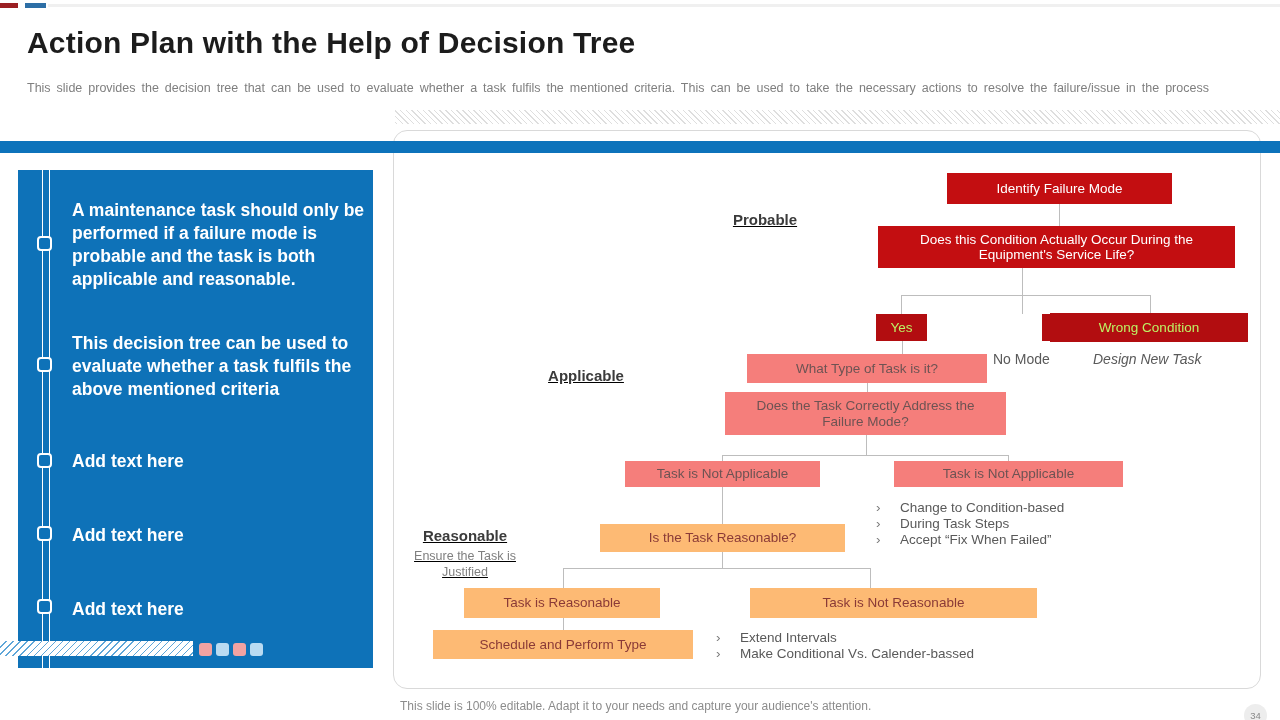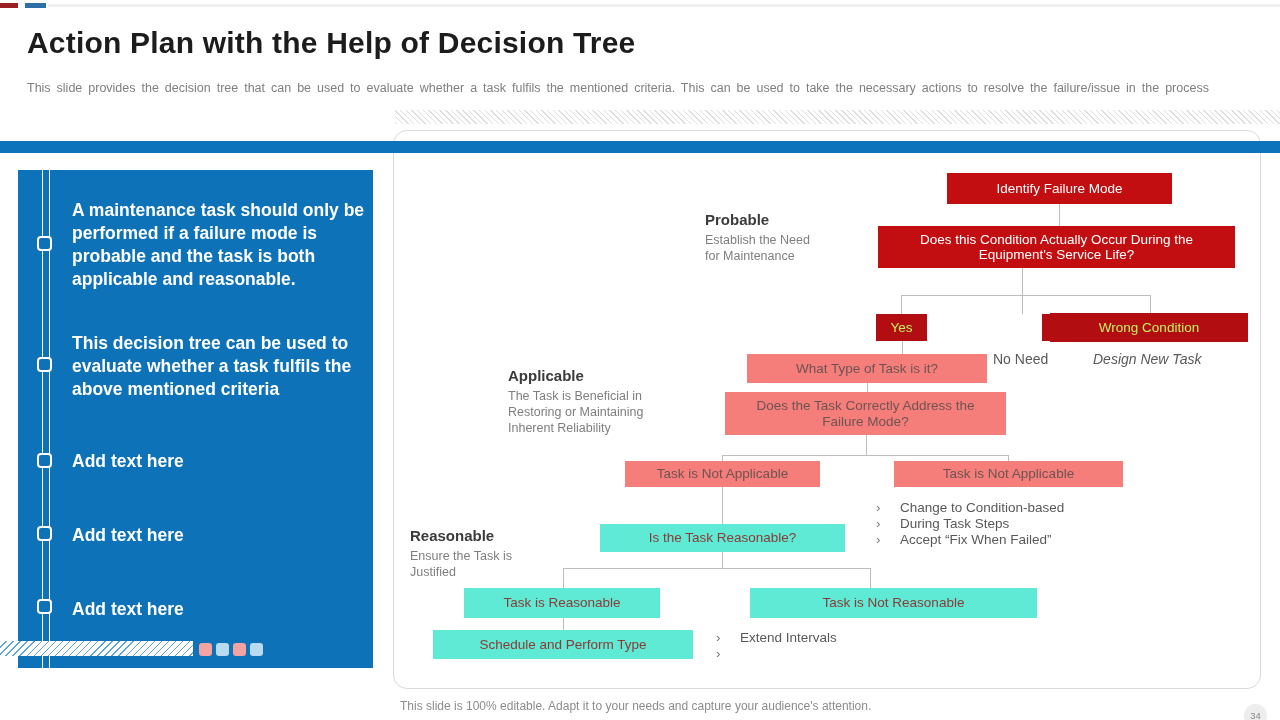--- a/index.html
+++ b/index.html
@@ -34,27 +34,27 @@
   .progress-hatch{left:0;top:641px;width:193px;height:15px;z-index:3;
      background:repeating-linear-gradient(135deg,#ffffff 0 4px,#5ea6d8 4px 5px);}
   .mini-sq{top:643px;width:13px;height:13px;border-radius:3px;z-index:3;}
 
   
   .node{z-index:3;display:flex;align-items:center;justify-content:center;text-align:center;
         font-size:13.5px;line-height:15.5px;box-sizing:border-box;}
   .dark-red{background:#c30e11;color:#ffffff;}
   .darker-red{background:#b20d10;color:#bef264;}
   .salmon{background:#f57e7b;color:#6d5353;}
-  .bright-red{background:#5eead4;color:#8a3a37;}
+  .bright-red{background:#fdba74;color:#8a3a37;}
 
   .conn{background:#bdbdbd;z-index:2;}
   .conn.v{width:1px;}
   .conn.h{height:1px;}
 
-  .stage{z-index:3;text-align:left;}
+  .stage{z-index:3;text-align:center;text-decoration:underline;}
   .stage .t{font-size:15px;font-weight:bold;color:#3b3b3b;margin-bottom:4px;}
   .stage .s{font-size:12.5px;color:#7f7f7f;line-height:16px;}
 
   .gray-label{z-index:3;font-size:14px;color:#595959;}
 
   .blist{z-index:3;font-size:13.5px;color:#595959;line-height:16px;}
   .blist .row{display:flex;margin-bottom:0;}
   .blist .g{width:24px;color:#7a7a7a;}
 
   .footer-note{left:400px;top:699px;font-size:12px;color:#8c8c8c;z-index:3;}
@@ -93,25 +93,23 @@
 <div class="abs side-text" style="top:598px;">Add text here</div>
 
 <div class="abs progress-hatch"></div>
 <div class="abs mini-sq" style="left:199px;background:#f2a3a2;"></div>
 <div class="abs mini-sq" style="left:216px;background:#b9dbf2;"></div>
 <div class="abs mini-sq" style="left:233px;background:#f2a3a2;"></div>
 <div class="abs mini-sq" style="left:250px;background:#b9dbf2;"></div>
 
 <div class="abs stage" style="left:705px;top:211px;width:120px;">
   <div class="t">Probable</div>
-  <div class="s">Establish the Need for Maintenance</div>
 </div>
 <div class="abs stage" style="left:508px;top:367px;width:156px;">
   <div class="t">Applicable</div>
-  <div class="s">The Task is Beneficial in Restoring or Maintaining Inherent Reliability</div>
 </div>
 <div class="abs stage" style="left:410px;top:527px;width:110px;">
   <div class="t">Reasonable</div>
   <div class="s">Ensure the Task is Justified</div>
 </div>
 
 <div class="abs conn v" style="left:1059px;top:204px;height:22px;"></div>
 <div class="abs conn v" style="left:1022px;top:268px;height:28px;"></div>
 <div class="abs conn h" style="left:901px;top:295px;width:249px;"></div>
 <div class="abs conn v" style="left:901px;top:295px;height:19px;"></div>
@@ -130,21 +128,21 @@
 <div class="abs conn v" style="left:870px;top:568px;height:21px;"></div>
 <div class="abs conn v" style="left:563px;top:618px;height:13px;"></div>
 
 <div class="abs node dark-red" style="left:947px;top:173px;width:225px;height:31px;">Identify Failure Mode</div>
 <div class="abs node dark-red" style="left:878px;top:226px;width:357px;height:42px;padding:0 20px;">Does this Condition Actually Occur During the Equipment's Service Life?</div>
 
 <div class="abs node darker-red" style="left:876px;top:314px;width:51px;height:27px;">Yes</div>
 <div class="abs node darker-red" style="left:1002px;top:314px;width:39px;height:27px;margin-left:40px;">No</div>
 <div class="abs node darker-red" style="left:1050px;top:313px;width:198px;height:29px;">Wrong Condition</div>
 
-<div class="abs gray-label" style="left:993px;top:351px;">No Need</div>
+<div class="abs gray-label" style="left:993px;top:351px;">No Mode</div>
 <div class="abs gray-label" style="left:1093px;top:351px;font-style:italic;">Design New Task</div>
 
 <div class="abs node salmon" style="left:747px;top:354px;width:240px;height:29px;">What Type of Task is it?</div>
 <div class="abs node salmon" style="left:725px;top:392px;width:281px;height:43px;padding:0 28px;">Does the Task Correctly Address the Failure Mode?</div>
 
 <div class="abs node salmon" style="left:625px;top:461px;width:195px;height:26px;">Task is Not Applicable</div>
 <div class="abs node salmon" style="left:894px;top:461px;width:229px;height:26px;">Task is Not Applicable</div>
 
 <div class="abs blist" style="left:876px;top:500px;width:260px;">
   <div class="row">
@@ -166,17 +164,18 @@
 <div class="abs node bright-red" style="left:750px;top:588px;width:287px;height:30px;">Task is Not Reasonable</div>
 <div class="abs node bright-red" style="left:433px;top:630px;width:260px;height:29px;">Schedule and Perform Type</div>
 
 <div class="abs blist" style="left:716px;top:630px;width:300px;">
   <div class="row">
       <span class="g">›</span>
       <span>Extend Intervals</span>
     </div>
   <div class="row">
       <span class="g">›</span>
+      <span>Make Conditional  Vs. Calender-bassed</span>
     </div>
 </div>
 
 <div class="abs footer-note">This slide is 100% editable. Adapt it to your needs and capture your audience's attention.</div>
 <div class="abs page-badge">34</div>
 
 </body></html>

